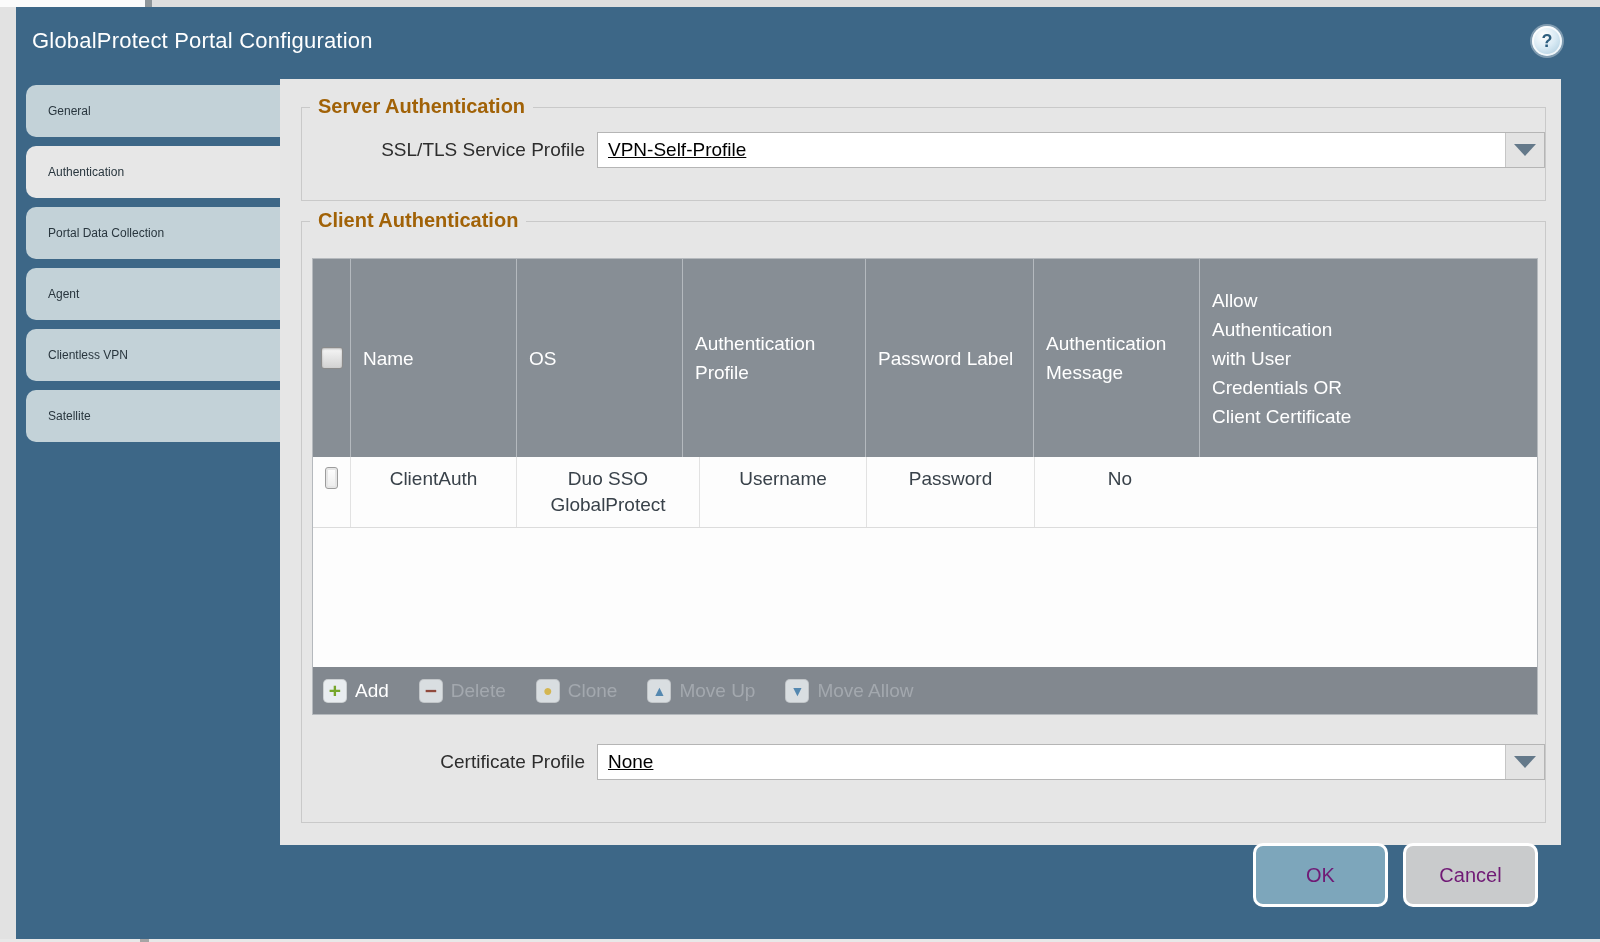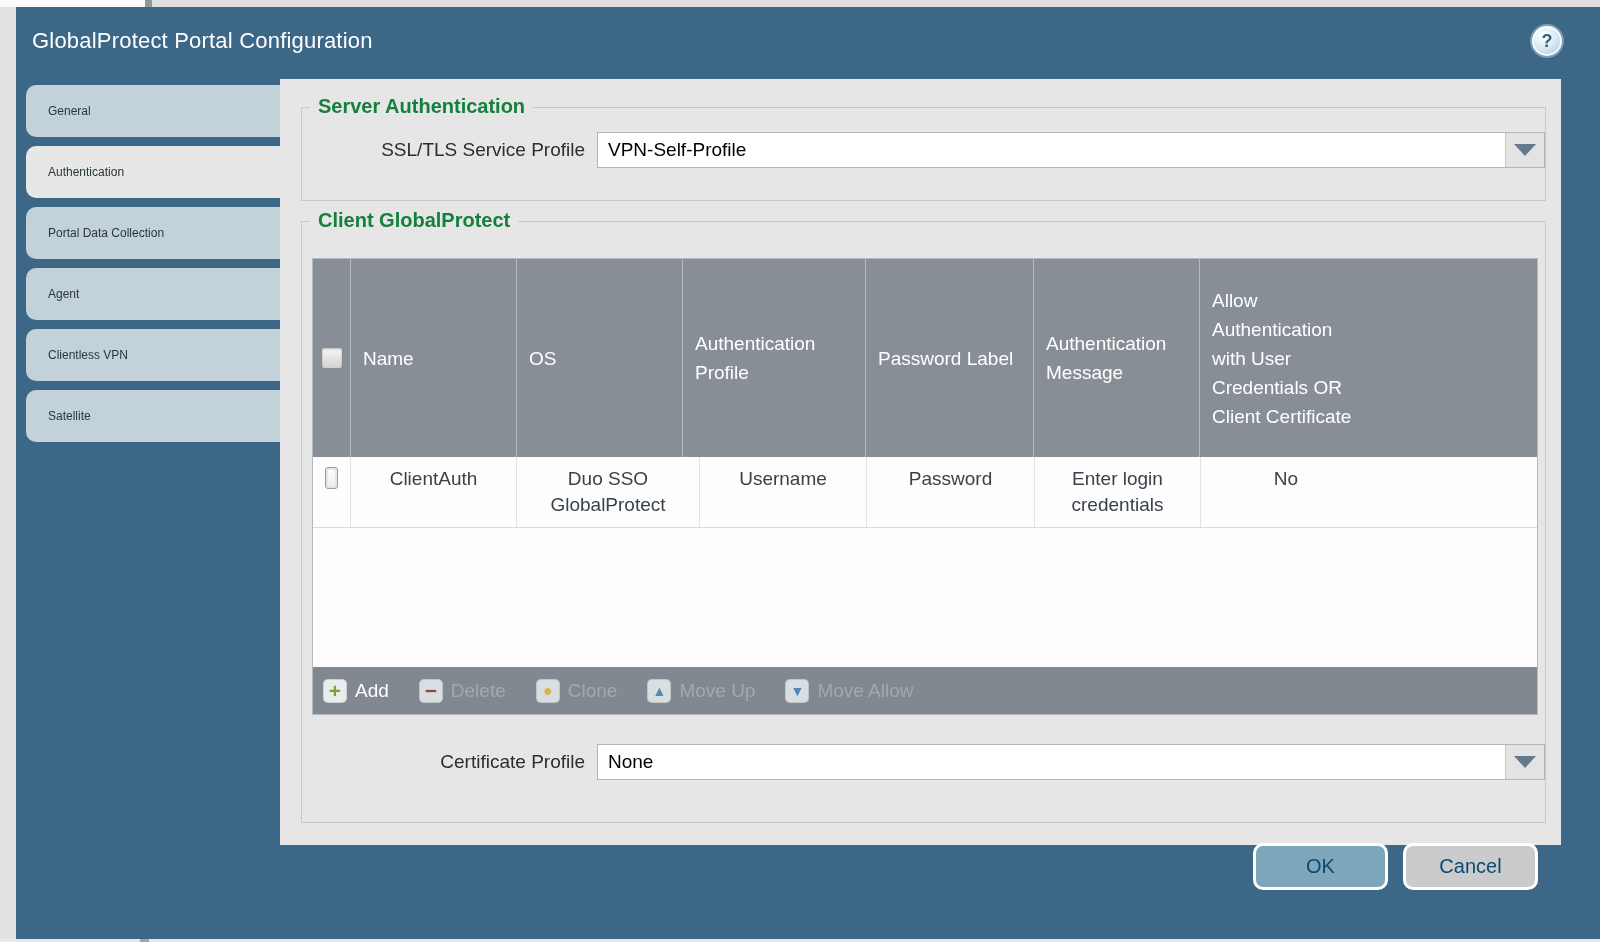--- a/index.html
+++ b/index.html
@@ -28,27 +28,27 @@
   .tabs{position:absolute;left:10px;top:78px;width:254px;}
   .tab{height:52px;margin-bottom:9px;border-radius:10px 0 0 10px;background:#c3d2d8;
     display:flex;align-items:center;padding-left:22px;font-size:12px;color:#29363e;cursor:pointer;box-sizing:border-box;}
   .tab.selected{background:#e7e7e7;}
 
   
   .panel{position:absolute;left:264px;top:72px;width:1281px;height:766px;background:#e6e6e6;}
 
   .fs{position:absolute;border:1px solid #c9c9c9;box-sizing:border-box;}
   .fs-legend{position:absolute;top:-13px;left:8px;background:#e6e6e6;padding:0 8px;
-    font-weight:bold;font-size:20px;color:#15803d;}
+    font-weight:bold;font-size:20px;color:#a16207;}
   .fs-sa{left:21px;top:28px;width:1245px;height:94px;}
   .fs-ca{left:21px;top:142px;width:1245px;height:602px;}
 
   .field-row{position:absolute;display:flex;align-items:center;}
   .f-label{width:281px;text-align:right;font-size:19px;color:#2d2d2d;padding-right:12px;flex:none;}
-  .combo{width:948px;height:36px;display:flex;border:1px solid #b5b5b5;background:#ffffff;box-sizing:border-box;flex:none;}
+  .combo{width:948px;height:36px;display:flex;border:1px solid #b5b5b5;background:#ffffff;box-sizing:border-box;flex:none;text-decoration:underline;}
   .combo .combo-value{flex:1;display:flex;align-items:center;padding:0 10px;font-size:19px;color:#000;}
   .combo .combo-btn{width:38px;background:#e3e3e3;border-left:1px solid #c6c6c6;
     display:flex;align-items:center;justify-content:center;cursor:pointer;}
   .tri-down{width:0;height:0;border-left:11px solid transparent;border-right:11px solid transparent;border-top:12px solid #64798a;}
 
   
   .grid{position:absolute;left:10px;top:36px;width:1224px;border:1px solid #b5b9bd;box-sizing:content-box;}
   .hdr{display:flex;background:#878e95;height:198px;}
   .hcell{display:flex;align-items:center;padding:0 12px;box-sizing:border-box;
     border-right:1px solid #b4b9be;color:#ffffff;font-size:19px;line-height:29px;}
@@ -79,22 +79,22 @@
   .tool .tlabel{font-size:19px;}
   .tool.enabled .tlabel{color:#ffffff;cursor:pointer;}
   .tool.disabled .tlabel{color:#a9aeb4;}
   .tool.disabled{opacity:0.85;}
   .g-plus{color:#76a62a;font-weight:900;font-size:21px;line-height:21px;}
   .g-minus{color:#93402f;font-weight:900;font-size:21px;line-height:20px;}
   .g-clone{color:#e3bf47;font-size:16px;}
   .g-up,.g-down{color:#4c89b6;font-size:14px;}
 
   
-  .btn{position:absolute;height:47px;border-radius:10px;border:3px solid #ffffff;
-    display:flex;align-items:center;justify-content:center;font-size:20px;color:#0c4a6e;
+  .btn{position:absolute;height:64px;border-radius:10px;border:3px solid #ffffff;
+    display:flex;align-items:center;justify-content:center;font-size:20px;color:#701a75;
     box-sizing:border-box;cursor:pointer;}
   .btn-ok{left:1237px;top:836px;width:135px;background:#7da6bb;}
   .btn-cancel{left:1387px;top:836px;width:135px;background:#c9cbcc;}
 </style>
 </head>
 <body>
 
 <div class="top-strip">
   <div class="ts-left"></div>
   <div class="ts-tick"></div>
@@ -138,21 +138,21 @@
         <div class="combo">
           <div class="combo-value">VPN-Self-Profile</div>
           <div class="combo-btn">
             <div class="tri-down"></div>
           </div>
         </div>
       </div>
     </div>
 
     <div class="fs fs-ca">
-      <div class="fs-legend">Client GlobalProtect</div>
+      <div class="fs-legend">Client Authentication</div>
 
       <div class="grid">
         <div class="hdr">
           <div class="hcell cbcol c0">
             <div class="checkbox"></div>
           </div>
           <div class="hcell c1">Name</div>
           <div class="hcell c2">OS</div>
           <div class="hcell c3">Authentication Profile</div>
           <div class="hcell c5">Password Label</div>
@@ -161,21 +161,20 @@
         </div>
 
         <div class="row">
           <div class="rcell cbcol c0">
             <div class="checkbox"></div>
           </div>
           <div class="rcell c1">ClientAuth</div>
           <div class="rcell c3">Duo SSO GlobalProtect</div>
           <div class="rcell c4">Username</div>
           <div class="rcell c5">Password</div>
-          <div class="rcell c6">Enter login credentials</div>
           <div class="rcell c7">No</div>
         </div>
 
         <div class="filler"></div>
 
         <div class="gtoolbar">
           <div class="tool enabled">
             <div class="ticon">
               <span class="g-plus">+</span>
             </div>

